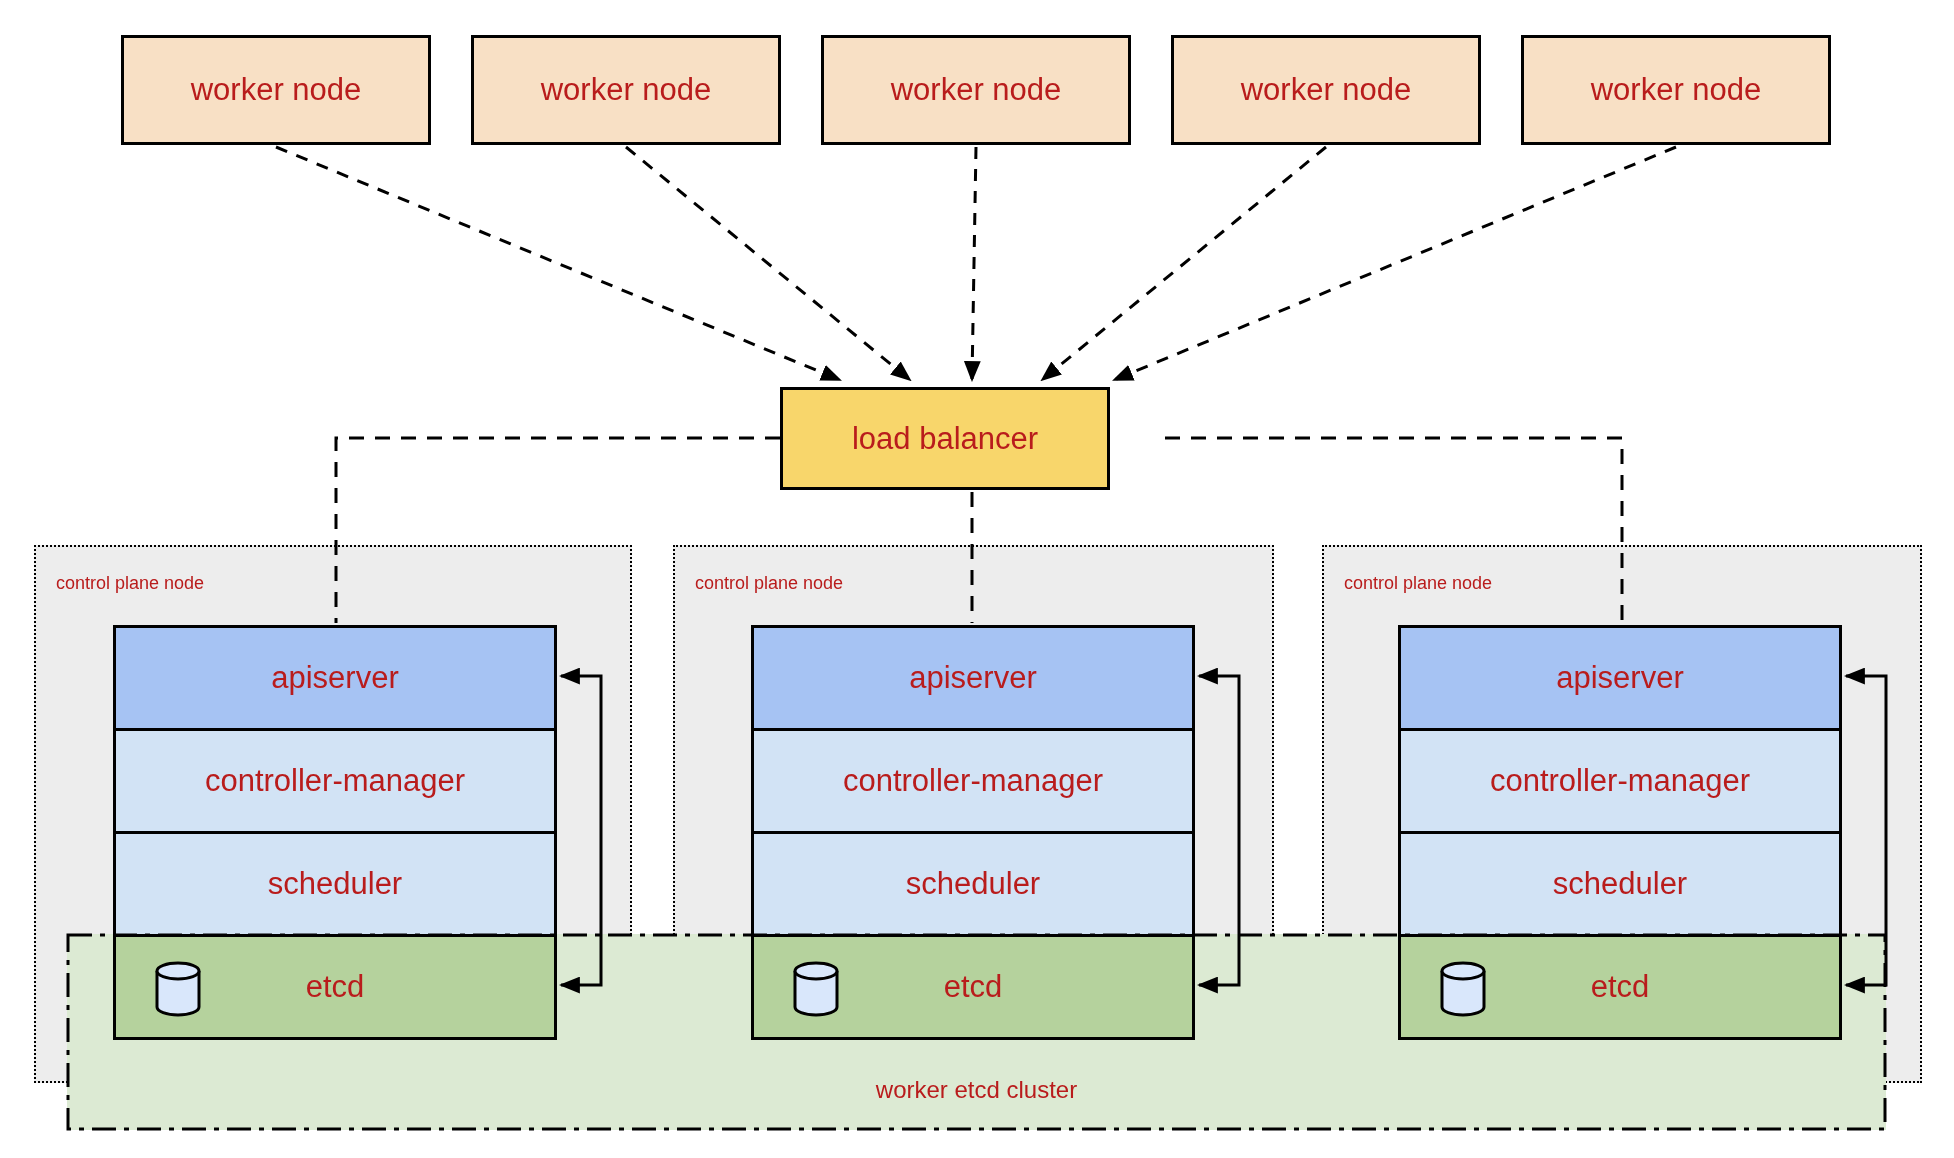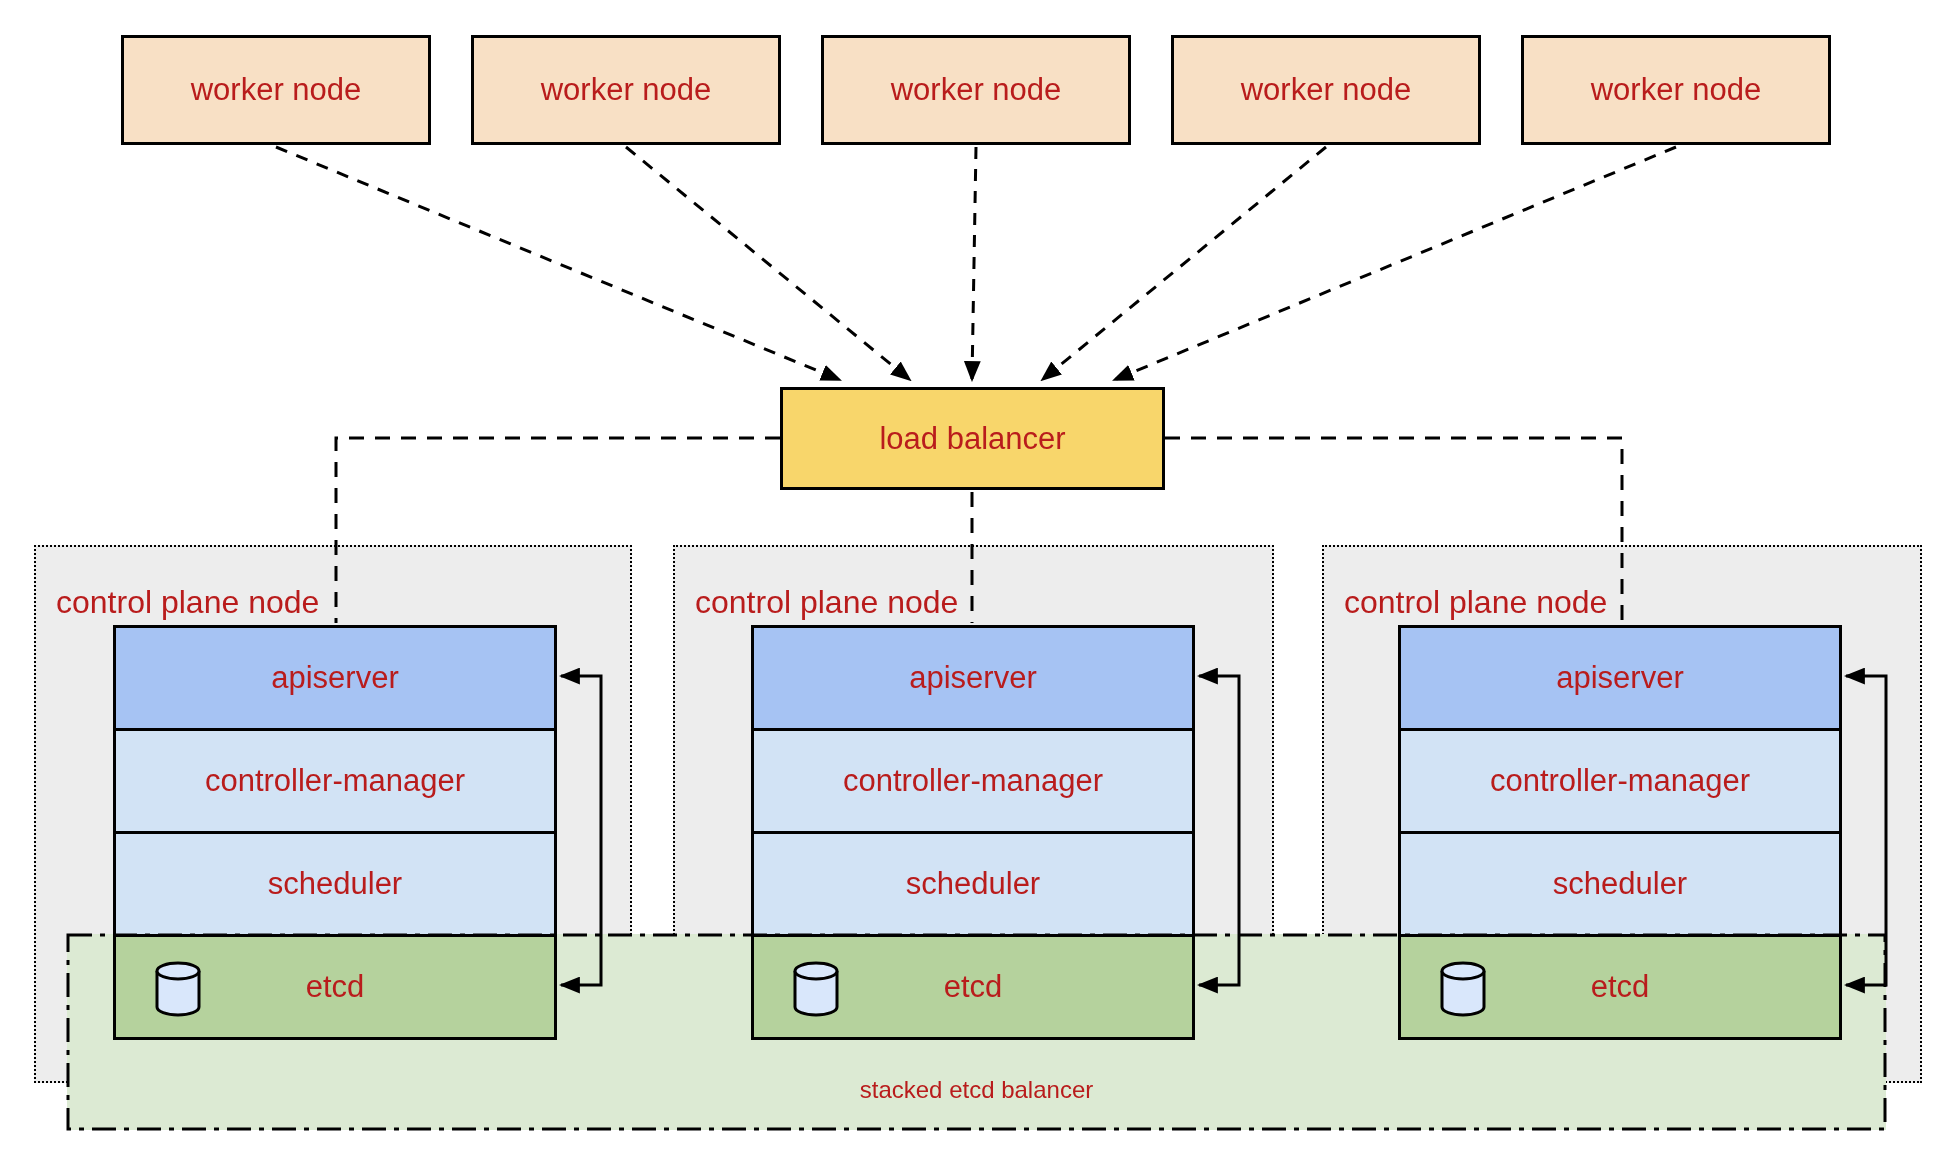--- a/index.html
+++ b/index.html
@@ -29,21 +29,21 @@
     background:var(--worker_fill);
     border:3px solid var(--line_color);
     box-sizing:border-box;
     display:flex;align-items:center;justify-content:center;
     font-size:31px;
   }
   .w0{left:121px}.w1{left:471px}.w2{left:821px}.w3{left:1171px}.w4{left:1521px}
   
   .lb{
     position:absolute;
-    left:780px;top:387px;width:385px;height:103px;
+    left:780px;top:387px;width:330px;height:103px;
     background:var(--lb_fill);
     border:3px solid var(--line_color);
     box-sizing:border-box;
     display:flex;align-items:center;justify-content:center;
     font-size:31px;
     z-index:3;
   }
   
   .cp{
     position:absolute;
@@ -51,22 +51,22 @@
     background:var(--node_bg);
     border:2px dotted var(--line_color);
     box-sizing:border-box;
     z-index:1;
   }
   .cp0{left:34px;width:598px}
   .cp1{left:673px;width:601px}
   .cp2{left:1322px;width:600px}
   .cp-label{
     position:absolute;
-    left:20px;top:37px;
-    font-size:32px;
+    left:20px;top:26px;
+    font-size:18px;
     white-space:nowrap;
   }
   
   .band{
     position:absolute;
     left:67px;top:934px;width:1819px;height:196px;
     background:var(--band_fill);
     box-sizing:border-box;
     z-index:2;
   }
@@ -138,21 +138,21 @@
     <span class="cp-label">control plane node</span>
   </div>
   <div class="cp cp1">
     <span class="cp-label">control plane node</span>
   </div>
   <div class="cp cp2">
     <span class="cp-label">control plane node</span>
   </div>
 
   <div class="band">
-    <span class="band-label">stacked etcd balancer</span>
+    <span class="band-label">worker etcd cluster</span>
   </div>
 
   <div class="stack s0">
     <div class="row apiserver">
         <span>apiserver</span>
       </div>
     <div class="row component">
         <span>controller-manager</span>
       </div>
     <div class="row component">

